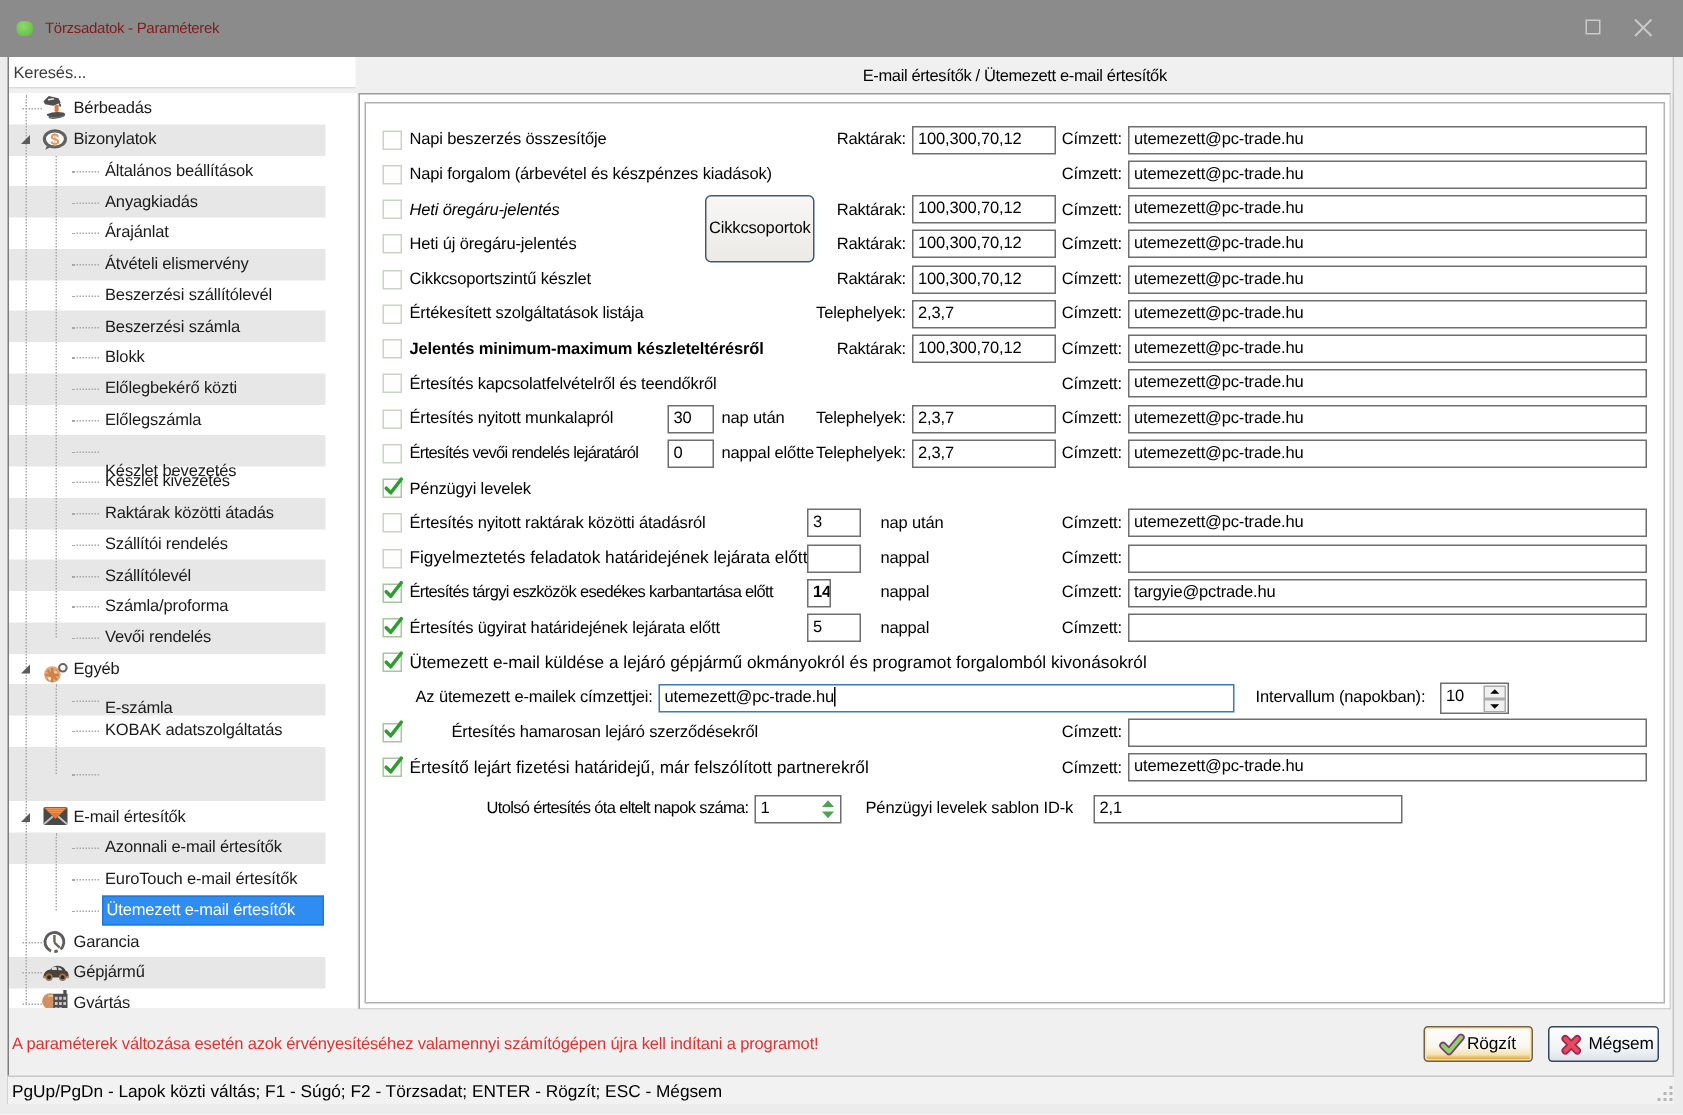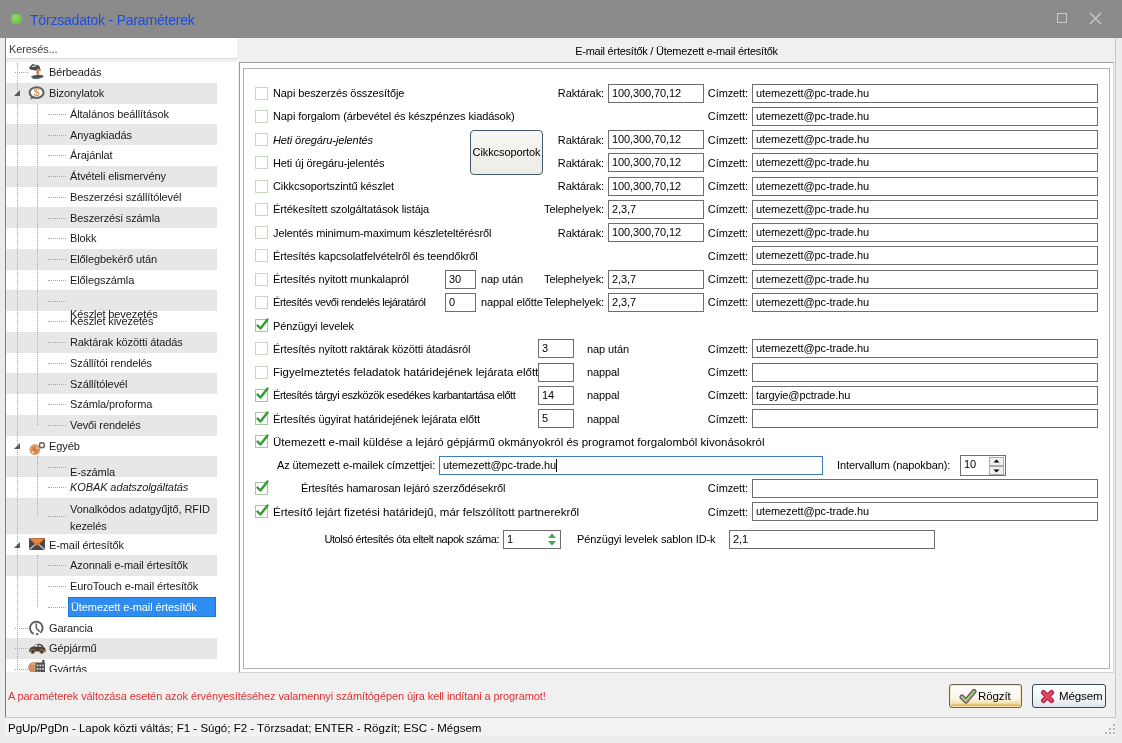--- a/index.html
+++ b/index.html
@@ -11,21 +11,21 @@
 .big{font-size:11.5px;letter-spacing:0;}
 .inp{position:absolute;background:#fff;border:1px solid #6e6e6e;font-size:11px;line-height:16px;padding-left:3px;white-space:nowrap;overflow:hidden;}
 .cb{position:absolute;width:13px;height:13px;background:#fff;border:1px solid #c8d5c3;}
 .dotv{position:absolute;width:1px;border-left:1px dotted #a8a8a8;}
 .doth{position:absolute;height:1px;border-top:1px dotted #a8a8a8;}
 .tri{position:absolute;width:0;height:0;border-left:6px solid transparent;border-bottom:6px solid #5a5a5a;}
 </style></head><body>
 
 <div class="abs" style="left:0;top:0;width:1122px;height:38px;background:#8b8b8b;"></div>
 <div class="abs" style="left:11px;top:14px;width:11px;height:10px;background:radial-gradient(circle at 40% 35%,#8fd96a,#5cb83e);border-radius:4px;"></div>
-<div class="lbl" style="left:30px;top:11px;font-size:14px;letter-spacing:-0.2px;color:#1d4ed8;line-height:18px;">Törzsadatok - Paraméterek</div>
+<div class="lbl" style="left:30px;top:11px;font-size:10px;letter-spacing:-0.2px;color:#7f1d1d;line-height:18px;">Törzsadatok - Paraméterek</div>
 <div class="abs" style="left:1057px;top:13px;width:10px;height:10px;border:1px solid #cacaca;"></div>
 <svg class="abs" style="left:1088px;top:11px;" width="15" height="15">
     <path d="M2,2 L13,13 M13,2 L2,13" stroke="#cacaca" stroke-width="1.3" fill="none"></path>
   </svg>
 <div class="abs" style="left:5px;top:38px;width:1111px;height:698px;background:#f0f0f0;border-left:1px solid #7d7d7d;border-right:1px solid #c6c6c6;border-bottom:1px solid #c6c6c6;"></div>
 <div class="abs" style="left:6px;top:38px;width:231px;height:21px;background:#fff;border-bottom:1px solid #dadada;"></div>
 <div class="lbl" style="left:9px;top:42px;color:#3d3d3d;">Keresés...</div>
 <div class="abs" style="left:6px;top:62px;width:232px;height:610px;background:#fff;overflow:hidden;">
 <div class="abs" style="left:0;top:20.75px;width:211px;height:20.75px;background:#e7e7e7;"></div>
 <div class="abs" style="left:0;top:62.25px;width:211px;height:20.75px;background:#e7e7e7;"></div>
@@ -72,21 +72,21 @@
 <div class="lbl" style="left:70px;top:148.4px;color:#1a1a1a;">Árajánlat</div>
 <div class="doth" style="left:48px;top:176.1px;width:18px;"></div>
 <div class="lbl" style="left:70px;top:169.1px;color:#1a1a1a;">Átvételi elismervény</div>
 <div class="doth" style="left:48px;top:196.9px;width:18px;"></div>
 <div class="lbl" style="left:70px;top:189.9px;color:#1a1a1a;">Beszerzési szállítólevél</div>
 <div class="doth" style="left:48px;top:217.6px;width:18px;"></div>
 <div class="lbl" style="left:70px;top:210.6px;color:#1a1a1a;">Beszerzési számla</div>
 <div class="doth" style="left:48px;top:238.4px;width:18px;"></div>
 <div class="lbl" style="left:70px;top:231.4px;color:#1a1a1a;">Blokk</div>
 <div class="doth" style="left:48px;top:259.1px;width:18px;"></div>
-<div class="lbl" style="left:70px;top:252.1px;color:#1a1a1a;">Előlegbekérő után</div>
+<div class="lbl" style="left:70px;top:252.1px;color:#1a1a1a;">Előlegbekérő közti</div>
 <div class="doth" style="left:48px;top:279.9px;width:18px;"></div>
 <div class="lbl" style="left:70px;top:272.9px;color:#1a1a1a;">Előlegszámla</div>
 <div class="doth" style="left:48px;top:300.6px;width:18px;"></div>
 <div class="lbl" style="left:70px;top:307px;color:#1a1a1a;">Készlet bevezetés</div>
 <div class="doth" style="left:48px;top:321.4px;width:18px;"></div>
 <div class="lbl" style="left:70px;top:314.4px;color:#1a1a1a;">Készlet kivezetés</div>
 <div class="doth" style="left:48px;top:342.1px;width:18px;"></div>
 <div class="lbl" style="left:70px;top:335.1px;color:#1a1a1a;">Raktárak közötti átadás</div>
 <div class="doth" style="left:48px;top:362.9px;width:18px;"></div>
 <div class="lbl" style="left:70px;top:355.9px;color:#1a1a1a;">Szállítói rendelés</div>
@@ -101,23 +101,22 @@
 <svg class="abs" style="left:28px;top:436.9px;" width="19" height="20">
       <circle cx="6.9" cy="12.6" r="5.5" fill="#e2a877"></circle>
       <path d="M6.8,8.4 L6.8,17.6 M2.2,13 L11.4,13 M3.6,9.8 L10,16.2 M10,9.8 L3.6,16.2" stroke="#cf8046" stroke-width="1.6"></path>
       <circle cx="5" cy="15.2" r="1.1" fill="#f7e3d2"></circle>
       <circle cx="9" cy="11" r="1" fill="#f0cdae"></circle>
       <circle cx="13.9" cy="8.2" r="2.5" fill="#fff" stroke="#646464" stroke-width="1.4"></circle>
     </svg>
 <div class="doth" style="left:48px;top:466.6px;width:18px;"></div>
 <div class="lbl" style="left:70px;top:465px;color:#1a1a1a;text-align:right;">E-számla</div>
 <div class="doth" style="left:48px;top:487.4px;width:18px;"></div>
-<div class="lbl" style="left:70px;top:480.4px;color:#1a1a1a;font-style:italic;">KOBAK adatszolgáltatás</div>
+<div class="lbl" style="left:70px;top:480.4px;color:#1a1a1a;">KOBAK adatszolgáltatás</div>
 <div class="doth" style="left:48px;top:516.0px;width:18px;"></div>
-<div class="lbl" style="left:70px;top:500.8px;color:#1a1a1a;width:168px;white-space:normal;line-height:17px;">Vonalkódos adatgyűjtő, RFID kezelés</div>
 <div class="tri" style="left:14px;top:541.6px;"></div>
 <div class="lbl" style="left:49px;top:537.6px;color:#1a1a1a;">E-mail értesítők</div>
 <svg class="abs" style="left:28px;top:535.6px;" width="19" height="20">
       <rect x="1" y="2" width="16" height="12" rx="1.2" fill="#494949"></rect>
       <path d="M1.2,2.4 L16.8,2.4 L9,10 Z" fill="#e8772a"></path>
       <path d="M3,3 L15,3 M4,4.2 L14,4.2 M5.5,5.6 L12.5,5.6" stroke="#f0924e" stroke-width="0.8"></path>
       <path d="M1.4,13.4 L7.2,8.4 M16.6,13.4 L10.8,8.4" stroke="#c2c2c2" stroke-width="1.3"></path>
     </svg>
 <div class="doth" style="left:48px;top:565.4px;width:18px;"></div>
 <div class="lbl" style="left:70px;top:558.4px;color:#1a1a1a;">Azonnali e-mail értesítők</div>
@@ -192,21 +191,21 @@
 <div class="inp" style="left:608px;top:176.50px;width:96px;height:19px;">100,300,70,12</div>
 <div class="rlbl " style="left:488px;top:179.00px;width:260px;">Címzett:</div>
 <div class="inp" style="left:752px;top:176.50px;width:346px;height:19px;">utemezett@pc-trade.hu</div>
 <div class="cb" style="left:255px;top:202.75px;"></div>
 <div class="lbl " style="left:273px;top:202.25px;">Értékesített szolgáltatások listája</div>
 <div class="rlbl " style="left:344px;top:202.25px;width:260px;">Telephelyek:</div>
 <div class="inp" style="left:608px;top:199.75px;width:96px;height:19px;">2,3,7</div>
 <div class="rlbl " style="left:488px;top:202.25px;width:260px;">Címzett:</div>
 <div class="inp" style="left:752px;top:199.75px;width:346px;height:19px;">utemezett@pc-trade.hu</div>
 <div class="cb" style="left:255px;top:226.00px;"></div>
-<div class="lbl " style="left:273px;top:225.50px;">Jelentés minimum-maximum készleteltérésről</div>
+<div class="lbl " style="left:273px;top:225.50px;font-weight:bold;">Jelentés minimum-maximum készleteltérésről</div>
 <div class="rlbl " style="left:344px;top:225.50px;width:260px;">Raktárak:</div>
 <div class="inp" style="left:608px;top:223.00px;width:96px;height:19px;">100,300,70,12</div>
 <div class="rlbl " style="left:488px;top:225.50px;width:260px;">Címzett:</div>
 <div class="inp" style="left:752px;top:223.00px;width:346px;height:19px;">utemezett@pc-trade.hu</div>
 <div class="cb" style="left:255px;top:249.25px;"></div>
 <div class="lbl " style="left:273px;top:248.75px;">Értesítés kapcsolatfelvételről és teendőkről</div>
 <div class="rlbl " style="left:488px;top:248.75px;width:260px;">Címzett:</div>
 <div class="inp" style="left:752px;top:246.25px;width:346px;height:19px;">utemezett@pc-trade.hu</div>
 <div class="cb" style="left:255px;top:272.50px;"></div>
 <div class="lbl " style="left:273px;top:272.00px;">Értesítés nyitott munkalapról</div>
@@ -239,21 +238,21 @@
 <div class="lbl big" style="left:273px;top:365.00px;">Figyelmeztetés feladatok határidejének lejárata előtt</div>
 <div class="inp" style="left:538px;top:362.50px;width:36px;height:19px;"></div>
 <div class="lbl " style="left:587px;top:365.00px;">nappal</div>
 <div class="rlbl " style="left:488px;top:365.00px;width:260px;">Címzett:</div>
 <div class="inp" style="left:752px;top:362.50px;width:346px;height:19px;"></div>
 <div class="cb" style="left:255px;top:388.75px;border-color:#a5c69e;"></div>
 <svg class="abs" style="left:255px;top:386.25px;" width="16" height="16">
     <path d="M2.5,8.5 L5.5,11.5 L12.5,2.5" stroke="#2e9e2e" stroke-width="2.4" fill="none" stroke-linecap="round" stroke-linejoin="round"></path>
   </svg>
 <div class="lbl tight" style="left:273px;top:388.25px;">Értesítés tárgyi eszközök esedékes karbantartása előtt</div>
-<div class="inp" style="left:538px;top:385.75px;width:36px;height:19px;">14</div>
+<div class="inp" style="left:538px;top:385.75px;width:16px;height:19px;font-weight:bold;">14</div>
 <div class="lbl " style="left:587px;top:388.25px;">nappal</div>
 <div class="rlbl " style="left:488px;top:388.25px;width:260px;">Címzett:</div>
 <div class="inp" style="left:752px;top:385.75px;width:346px;height:19px;">targyie@pctrade.hu</div>
 <div class="cb" style="left:255px;top:412.00px;border-color:#a5c69e;"></div>
 <svg class="abs" style="left:255px;top:409.50px;" width="16" height="16">
     <path d="M2.5,8.5 L5.5,11.5 L12.5,2.5" stroke="#2e9e2e" stroke-width="2.4" fill="none" stroke-linecap="round" stroke-linejoin="round"></path>
   </svg>
 <div class="lbl " style="left:273px;top:411.50px;">Értesítés ügyirat határidejének lejárata előtt</div>
 <div class="inp" style="left:538px;top:409.00px;width:36px;height:19px;">5</div>
 <div class="lbl " style="left:587px;top:411.50px;">nappal</div>

